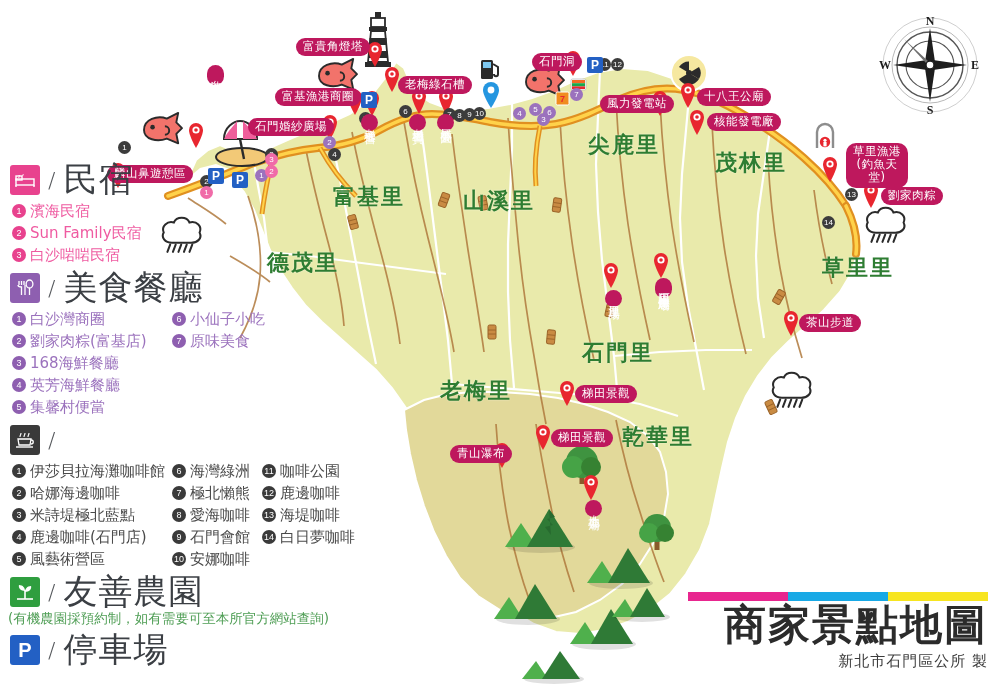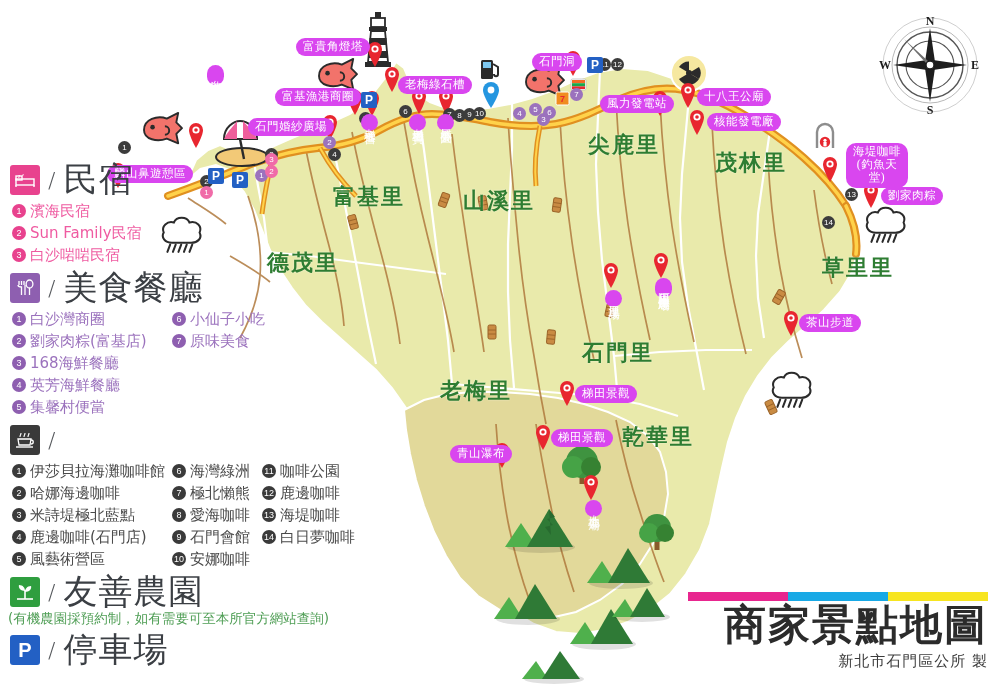--- a/index.html
+++ b/index.html
@@ -50,25 +50,24 @@
   .t-purp  { color:#9b72bd; }
   .t-dark  { color:#4a4a4a; }
   .farm-note { font-size:13.5px; color:#4f9e55; padding-left:8px; margin-top:-2px; }
 
   
   .map { position:absolute; left:0; top:0; width:1000px; height:685px; pointer-events:none; }
   .map svg { position:absolute; left:0; top:0; }
 
   
   .pill {
-    position:absolute; background:#d946ef; color:#fff;
+    position:absolute; background:#be185d; color:#fff;
     border-radius:10px; padding:2px 7px 3px;
     font-size:11.5px; line-height:1.12; white-space:nowrap;
     letter-spacing:0.5px;
-    font-family:Liberation Serif, serif;
   }
   .pill.vert {
     writing-mode:vertical-rl; text-orientation:upright;
     border-radius:9px; padding:6px 2px 7px; letter-spacing:1px;
   }
   .pill.two { white-space:normal; text-align:center; line-height:1.15; }
 
   .village {
     position:absolute; color:#2e7d32; font-size:22px; font-weight:bold;
     letter-spacing:2px; text-shadow:0 0 2px rgba(255,255,255,.6);
@@ -573,21 +572,21 @@
     <div class="pill" style="left:275px;top:88px">富基漁港商圈</div>
     <div class="pill" style="left:296px;top:38px">富貴角燈塔</div>
     <div class="pill" style="left:398px;top:76px">老梅綠石槽</div>
     <div class="pill vert" style="left:361px;top:114px">老梅迷宮</div>
     <div class="pill vert" style="left:409px;top:114px">老梅里寶</div>
     <div class="pill vert" style="left:437px;top:114px">風箏公園</div>
     <div class="pill" style="left:532px;top:53px">石門洞</div>
     <div class="pill" style="left:600px;top:95px">風力發電站</div>
     <div class="pill" style="left:697px;top:88px">十八王公廟</div>
     <div class="pill" style="left:707px;top:113px">核能發電廠</div>
-    <div class="pill two" style="left:846px;top:143px;width:62px">海堤咖啡
+    <div class="pill two" style="left:846px;top:143px;width:62px">草里漁港
 (釣魚天堂)</div>
     <div class="pill" style="left:881px;top:187px">劉家肉粽</div>
     <div class="pill" style="left:799px;top:314px">茶山步道</div>
     <div class="pill vert" style="left:605px;top:290px">江里農場</div>
     <div class="pill vert" style="left:655px;top:278px">阿里磺生態農場</div>
     <div class="pill" style="left:575px;top:385px">梯田景觀</div>
     <div class="pill" style="left:551px;top:429px">梯田景觀</div>
     <div class="pill" style="left:450px;top:445px">青山瀑布</div>
     <div class="pill vert" style="left:585px;top:500px">土地公廟</div>
   </div>

